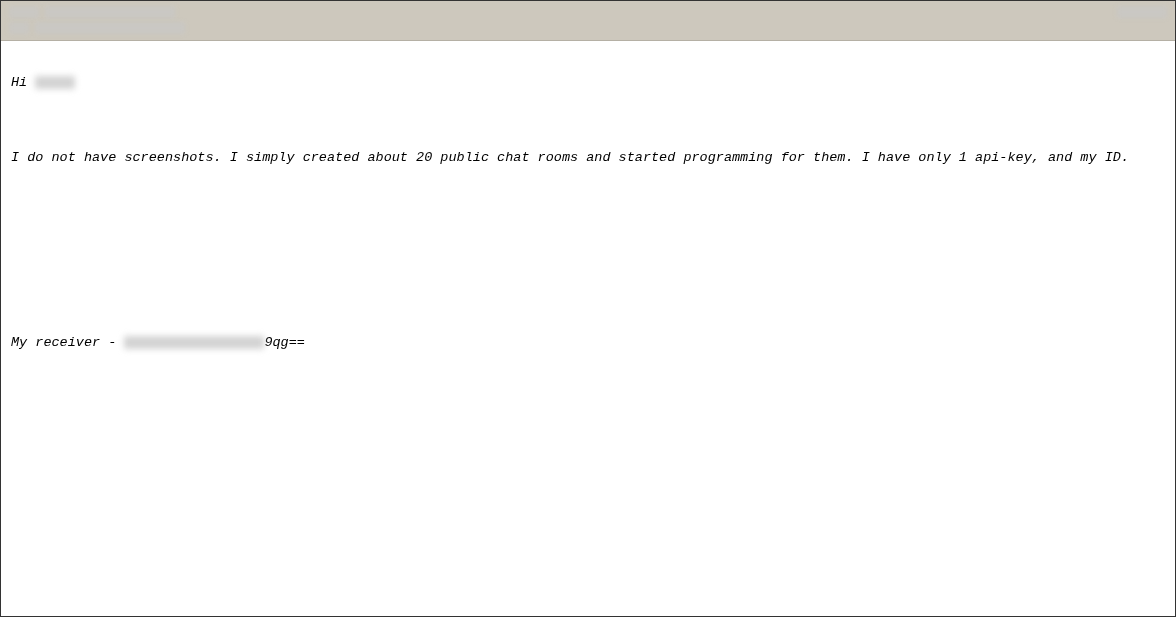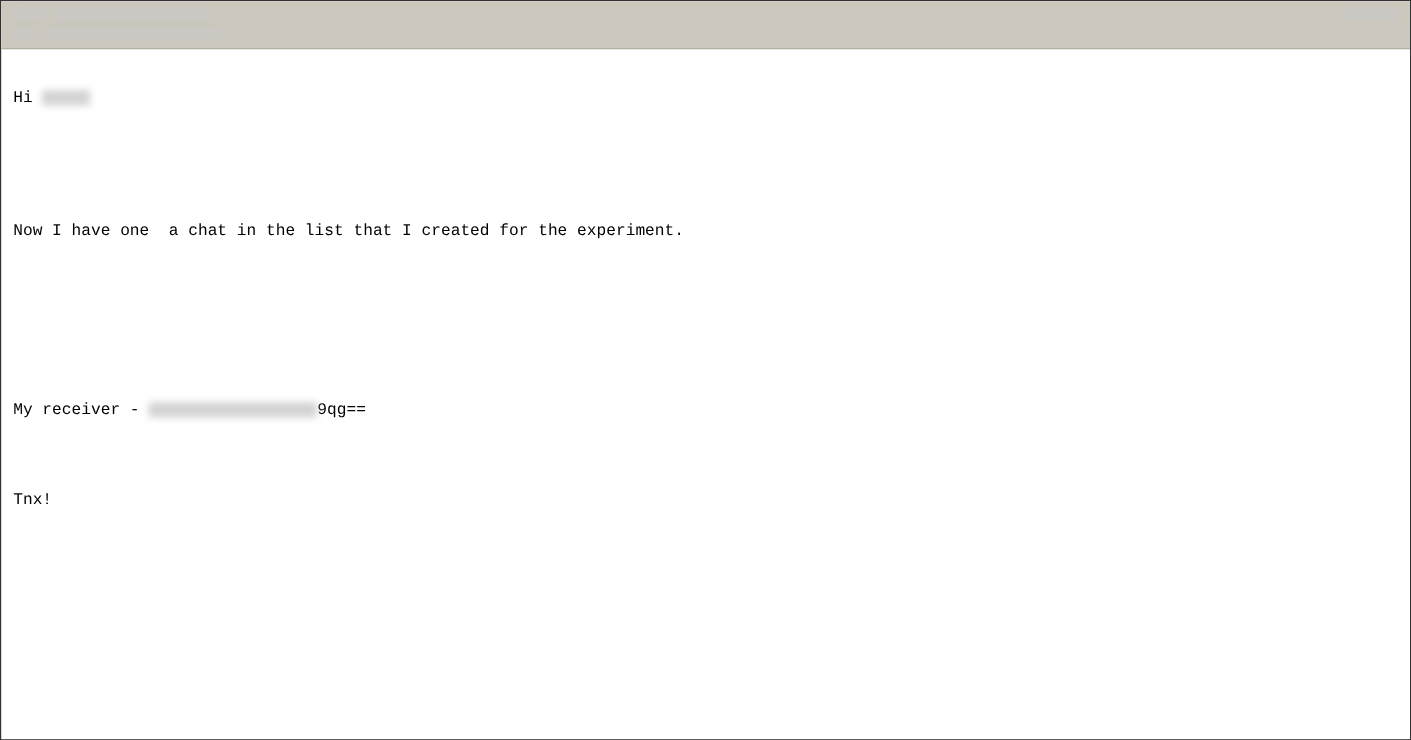--- a/index.html
+++ b/index.html
@@ -32,45 +32,44 @@
       white-space: pre-wrap;
     }
     .blur {
       background: rgba(200,200,200,0.8);
       filter: blur(3px);
       display: inline-block;
       height: 13px;
       vertical-align: middle;
       border-radius: 1px;
     }
-    .line { display: block; min-height: 18px; }
+    .line { display: block; min-height: 18px; font-style: italic; }
   </style>
 </head>
 <body>
 
 <div class="header">
   <div class="header-row">
     <span class="header-blur" style="width:30px"></span>
     <span class="header-blur" style="width:130px"></span>
     <span style="flex:1"></span>
     <span class="header-blur" style="width:50px"></span>
   </div>
   <div class="header-row">
     <span class="header-blur" style="width:20px"></span>
     <span class="header-blur" style="width:150px"></span>
   </div>
 </div>
 
 <div class="body-area">
 <span class="line"><span>Hi </span><span class="blur" style="width:40px"></span></span>
 <span class="line"></span>
+<span class="line">I do not have screenshots. I simply created about 20 public chat rooms and started programming for them. I have only 1 api-key, and my ID.</span>
 <span class="line"></span>
-<span class="line">Now I have one  a chat in the list that I created for the experiment.</span>
 <span class="line"></span>
 <span class="line"></span>
 <span class="line"></span>
 <span class="line"><span>My receiver - </span><span class="blur" style="width:140px"></span><span>9qg==</span></span>
 <span class="line"></span>
-<span class="line">Tnx!</span>
 <span class="line"></span>
 
 
 </div>
 
 </body></html>

